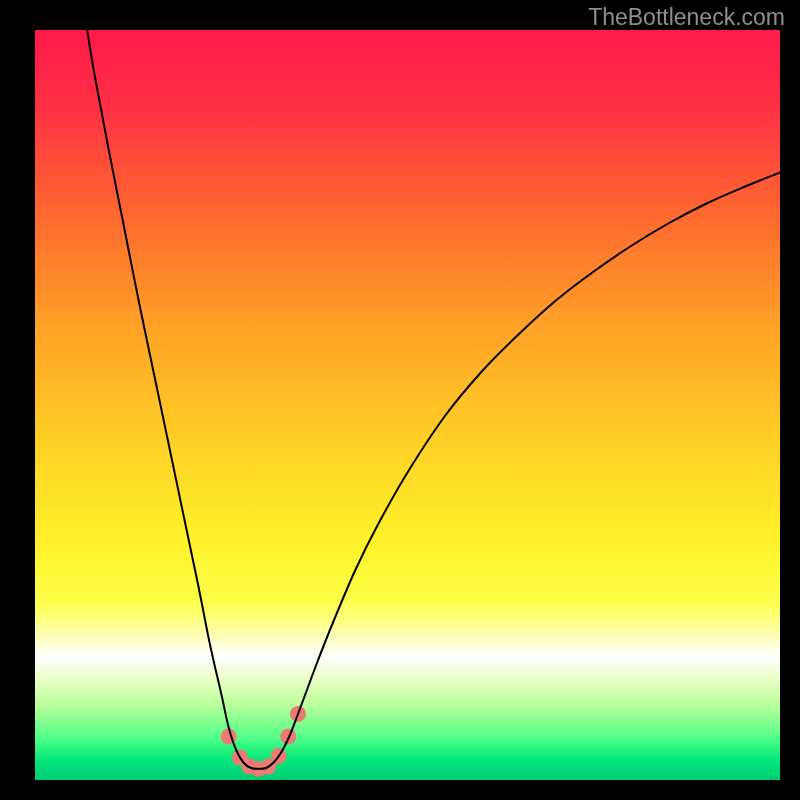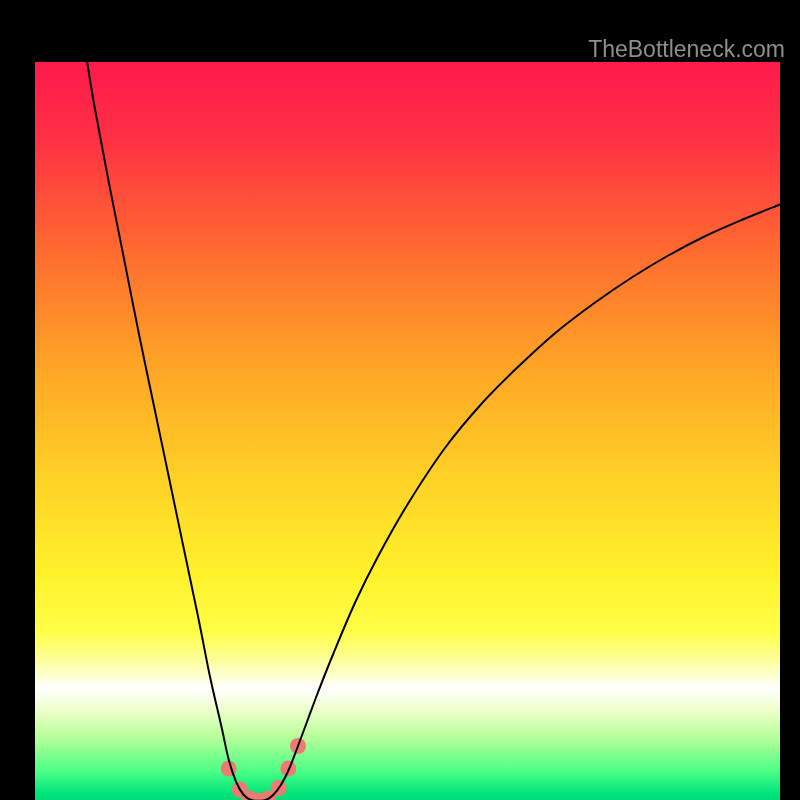--- a/index.html
+++ b/index.html
@@ -11,21 +11,20 @@
     overflow: hidden;
     font-family: Arial, Helvetica, sans-serif;
   }
   .frame {
     position: absolute;
     top: 0;
     left: 0;
     width: 800px;
     height: 711px;
     background: #000;
-    margin-top: 32px;
   }
   .plot-area {
     position: absolute;
     background: #fff;
   }
   .gradient {
     position: absolute;
     left: 0;
     top: 0;
     width: 100%;

